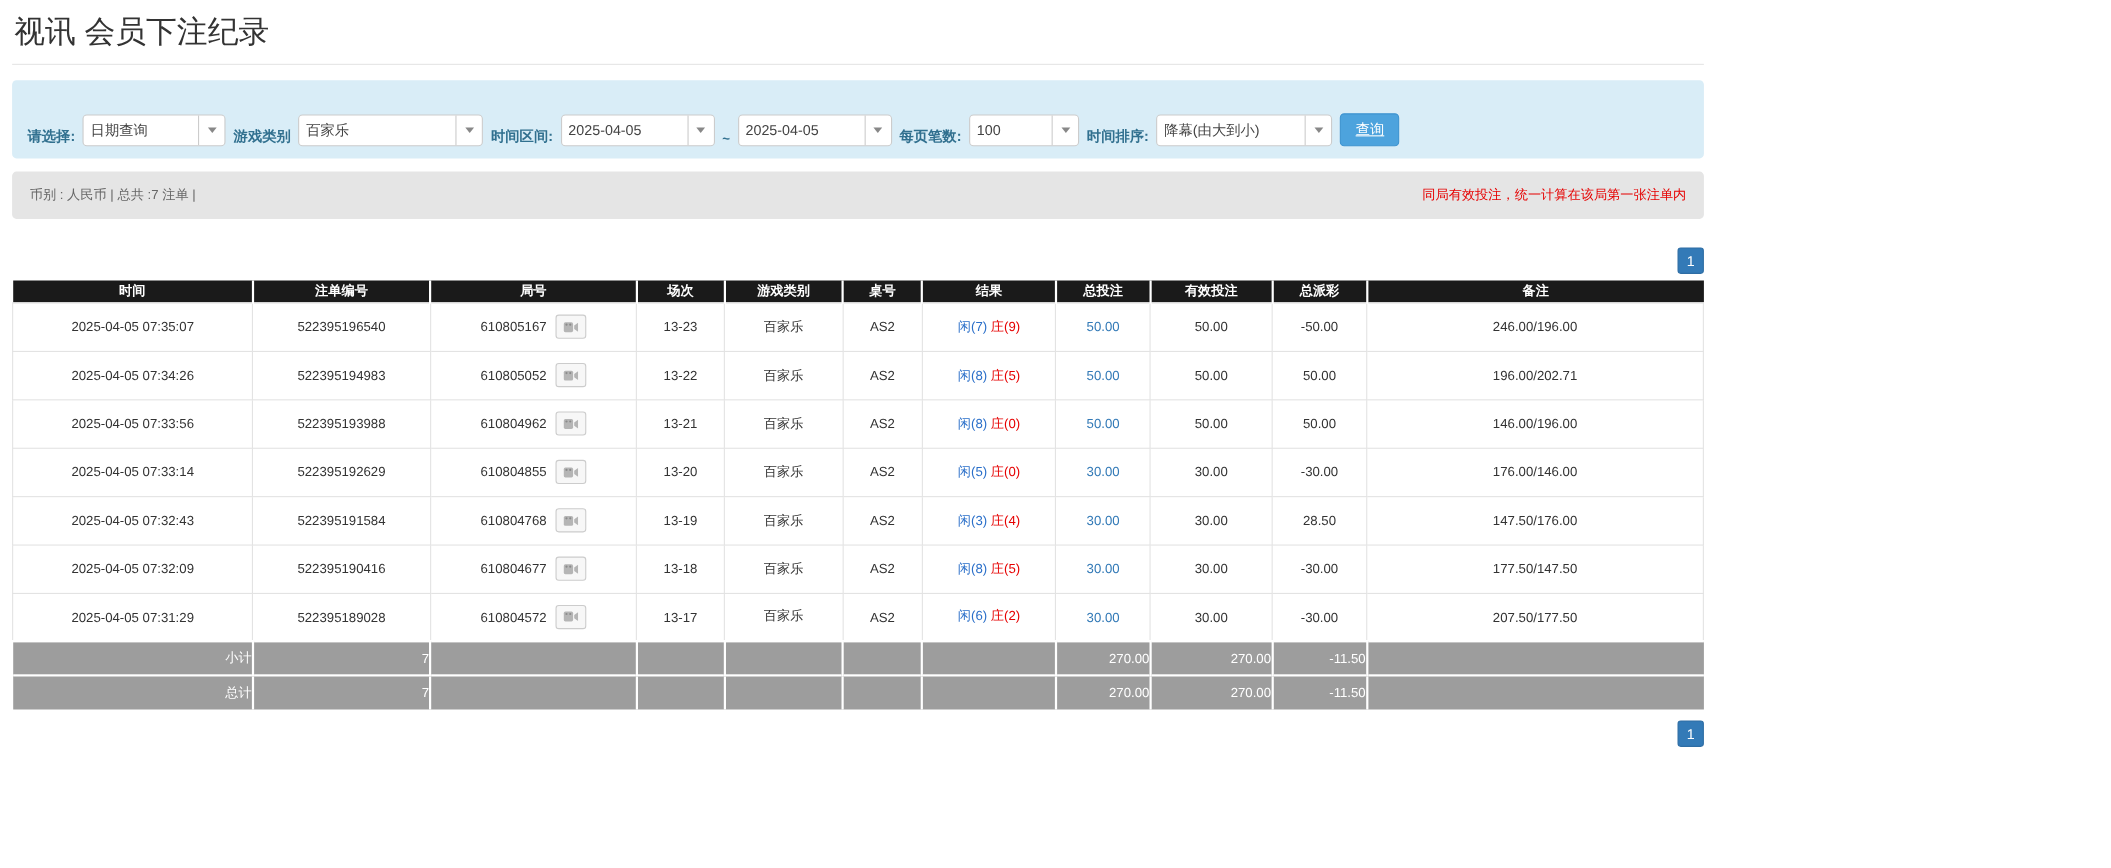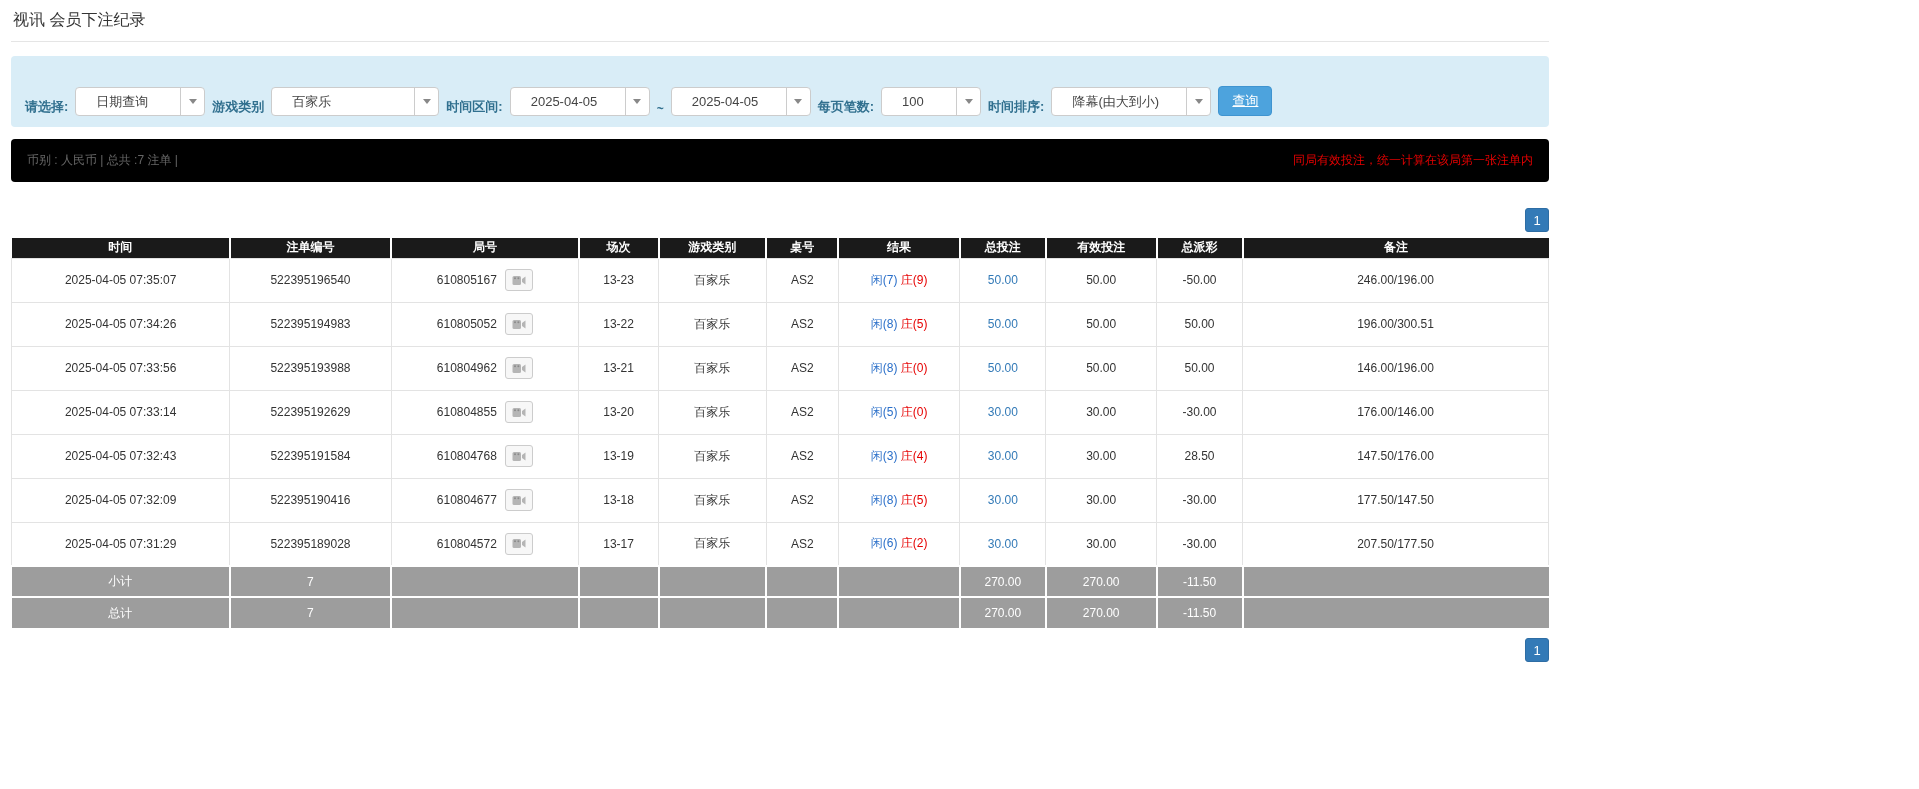--- a/index.html
+++ b/index.html
@@ -6,21 +6,21 @@
   html, body { background: #fff; }
   body {
     font-family: "Liberation Sans", "DejaVu Sans", sans-serif;
     font-size: 12px;
     color: #333;
     padding: 6px 0 30px 0;
   }
   .page { width: 1560px; padding: 0 11px; }
 
   .page-title {
-    font-size: 16px;
+    font-size: 28px;
     font-weight: normal;
     color: #333;
     padding: 4px 2px 10px 2px;
   }
   .title-divider { border: none; border-top: 1px solid #e5e5e5; margin: 0 0 14px 0; }
 
   
   .filter-bar {
     background: #d9edf7;
     border-radius: 4px;
@@ -32,21 +32,21 @@
   }
   .filter-label { color: #31708f; font-weight: bold; font-size: 13px; white-space: nowrap; }
   .dropdown {
     display: inline-flex;
     align-items: center;
     background: #fff;
     border: 1px solid #ccc;
     border-radius: 4px;
     height: 29px;
     position: relative;
-    padding: 0 32px 0 20px;
+    padding: 0 32px 0 6px;
     color: #444;
     font-size: 13px;
     cursor: pointer;
     white-space: nowrap;
   }
   .dropdown .caret-box {
     position: absolute;
     right: 0; top: 0;
     width: 24px; height: 100%;
     border-left: 1px solid #ccc;
@@ -71,21 +71,21 @@
     border-radius: 4px;
     height: 30px;
     padding: 0 13px;
     font-size: 13px;
     cursor: pointer;
     text-decoration: underline;
   }
 
   
   .info-bar {
-    background: #000000;
+    background: #e5e5e5;
     border-radius: 4px;
     margin-top: 12px;
     padding: 13px 16px;
     display: flex;
     justify-content: space-between;
     align-items: center;
   }
   .info-summary { color: #666; font-size: 12px; }
   .info-notice { color: #e60000; font-size: 12px; }
 
@@ -127,21 +127,21 @@
     background: #fff;
     border: 1px solid #e3e3e3;
     height: 44px;
     text-align: center;
     color: #333;
   }
   .records tfoot td {
     background: #9d9d9d;
     color: #fff;
     height: 31px;
-    text-align: center;
+    text-align: right;
     border-right: 2px solid #fff;
     border-top: 2px solid #fff;
     font-size: 12px;
   }
   .records tfoot td:last-child { border-right: none; }
 
   .player { color: #2a6fc9; }
   .banker { color: #e60000; }
   .bet-link { color: #337ab7; cursor: pointer; }
   .neg { color: #ff0000; }
@@ -301,21 +301,21 @@
     <td>13-22</td>
     <td>百家乐</td>
     <td>AS2</td>
     <td>
       <span class="player">闲(8)</span>
       <span class="banker">庄(5)</span>
     </td>
     <td><span class="bet-link">50.00</span></td>
     <td>50.00</td>
     <td class="payout-check">50.00</td>
-    <td>196.00/300.51</td>
+    <td>196.00/202.71</td>
   </tr>
 
   <tr>
     <td>2025-04-05 07:33:56</td>
     <td>522395193988</td>
     <td>
       <span class="round-num">610804962</span><span class="video-btn">
               <svg width="14" height="11" viewBox="0 0 14 11">
                 <rect x="0.5" y="1" width="8.5" height="9" rx="1.5" fill="#b5b5b5"></rect>
                 <path d="M10 4 L13.5 1.5 L13.5 9.5 L10 7 Z" fill="#b5b5b5"></path>

